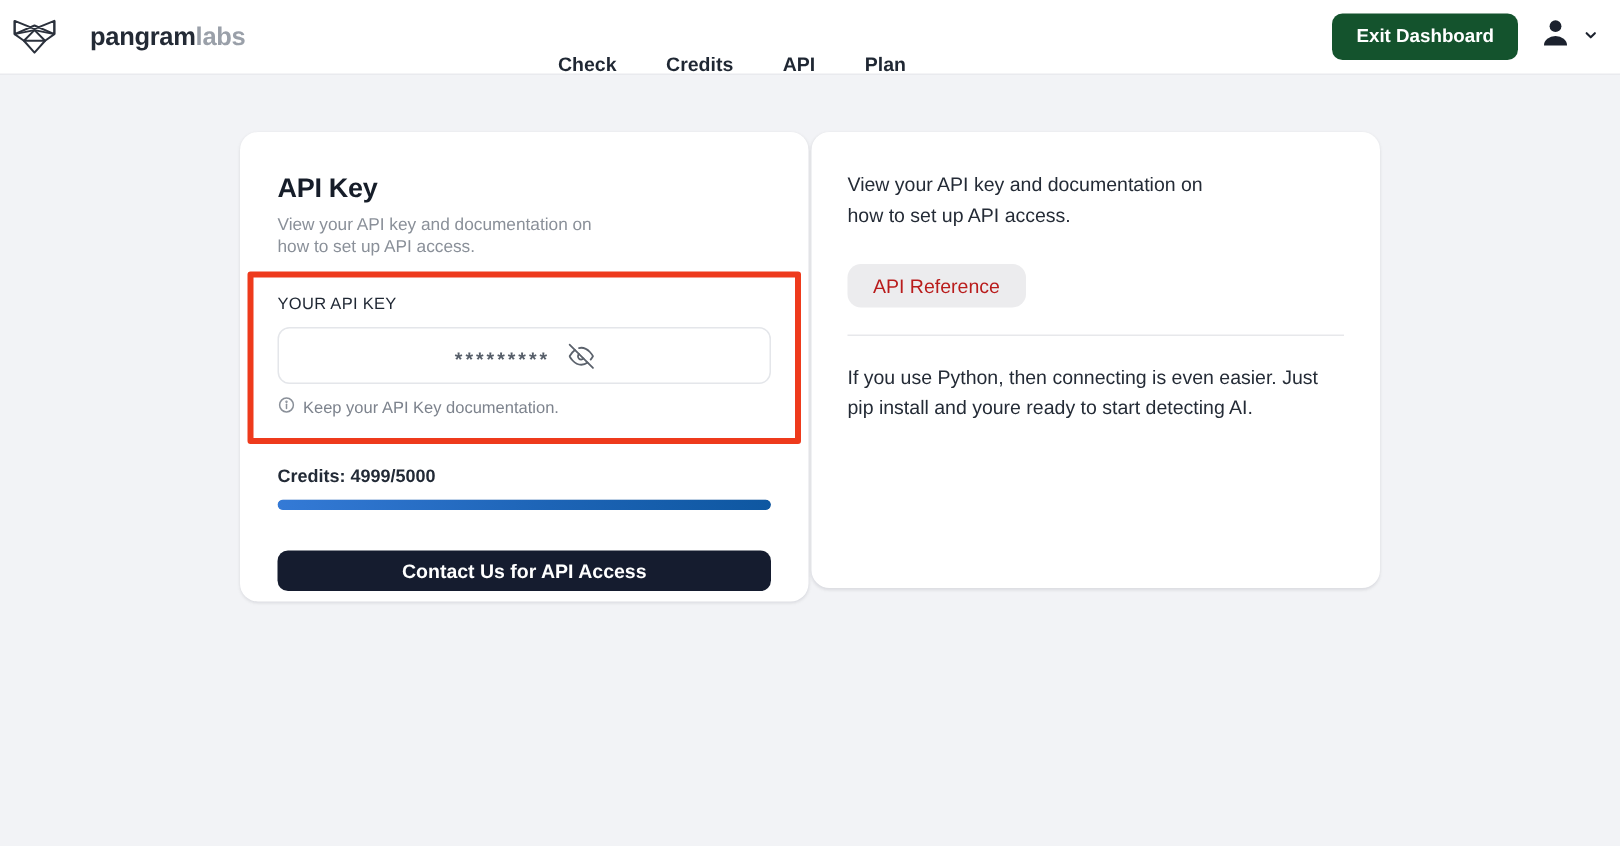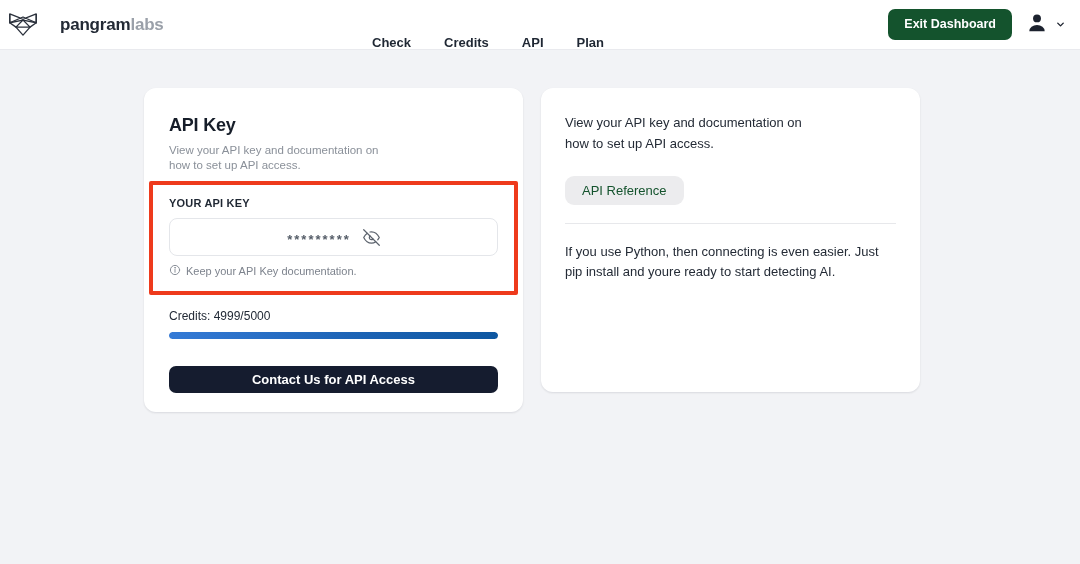--- a/index.html
+++ b/index.html
@@ -40,67 +40,67 @@
   }
   .user-menu { display:flex; align-items:center; gap:7px; cursor:pointer; }
 
   
   .main { position:relative; height:514px; }
   .card {
     position:absolute; top:38px; width:379px; min-height:304px;
     background:#ffffff; border-radius:12px;
     box-shadow:0 1px 2px rgba(16,24,40,0.06), 0 1px 3px rgba(16,24,40,0.05);
   }
-  .card-left  { left:144px; padding:27px 25px 19px; }
+  .card-left  { left:160px; padding:27px 25px 7px; }
   .card-right { left:541px; padding:25px 24px 24px; }
 
   
   .card-title { font-size:18px; font-weight:700; color:#161d29; letter-spacing:-0.2px; }
   .card-desc {
     margin-top:7px; font-size:11.5px; line-height:1.32; color:#8a9099; max-width:215px;
   }
   .annotation-box {
     margin:8px -20px 0; border:4px solid #ee3a1c; border-radius:2px;
     padding:12px 16px 13px;
   }
   .field-label {
-    font-size:11px; font-weight:700; color:#1f2733; letter-spacing:0.2px;
+    font-size:11px; font-weight:400; color:#1f2733; letter-spacing:0.2px;
   }
   .key-input {
     margin-top:9px; height:38px; border:1px solid #e4e6ea; border-radius:8px;
     background:#fff; display:flex; align-items:center; justify-content:center; gap:12px;
     cursor:text;
   }
   .masked { font-size:13px; font-weight:700; letter-spacing:2px; color:#555d68; transform:translateY(2px); }
   .eye-btn { display:flex; align-items:center; cursor:pointer; }
   .confidential {
     margin-top:8px; display:flex; align-items:center; gap:5px;
     font-size:11px; color:#7d838d;
   }
-  .credits-row { margin-top:14px; font-size:12px; font-weight:400; color:#222a36; }
+  .credits-row { margin-top:14px; font-size:12px; font-weight:700; color:#222a36; }
   .progress-track {
     margin-top:9px; height:7px; border-radius:4px; background:#e8eaee; overflow:hidden;
     cursor:default;
   }
   .progress-fill {
     height:100%; border-radius:4px;
     background:linear-gradient(90deg,#347ad6 0%,#1d64b6 55%,#0e57a1 100%);
   }
   .contact-btn {
     margin-top:27px; width:100%; height:27px; border:none; border-radius:7px;
     background:#151c2f; color:#ffffff; font-family:inherit;
     font-size:13px; font-weight:700; cursor:pointer;
   }
 
   
   .docs-text { font-size:13px; line-height:1.6; color:#242b36; max-width:250px; }
   .docs-text2 { font-size:13px; line-height:1.6; color:#242b36; max-width:328px; }
   .chip-btn {
     display:inline-block; margin-top:21px; border:none; cursor:pointer;
-    background:#ececee; color:#14532d; font-family:inherit;
+    background:#ececee; color:#b91c1c; font-family:inherit;
     font-size:13px; font-weight:500; padding:8px 17px; border-radius:9px; line-height:1;
   }
   .divider { margin-top:18px; border:none; border-top:1px solid #e7e8eb; }
   .docs-text2 { margin-top:18px; }
 </style>
 </head>
 <body>
 
 <div class="header">
   <div class="brand">

